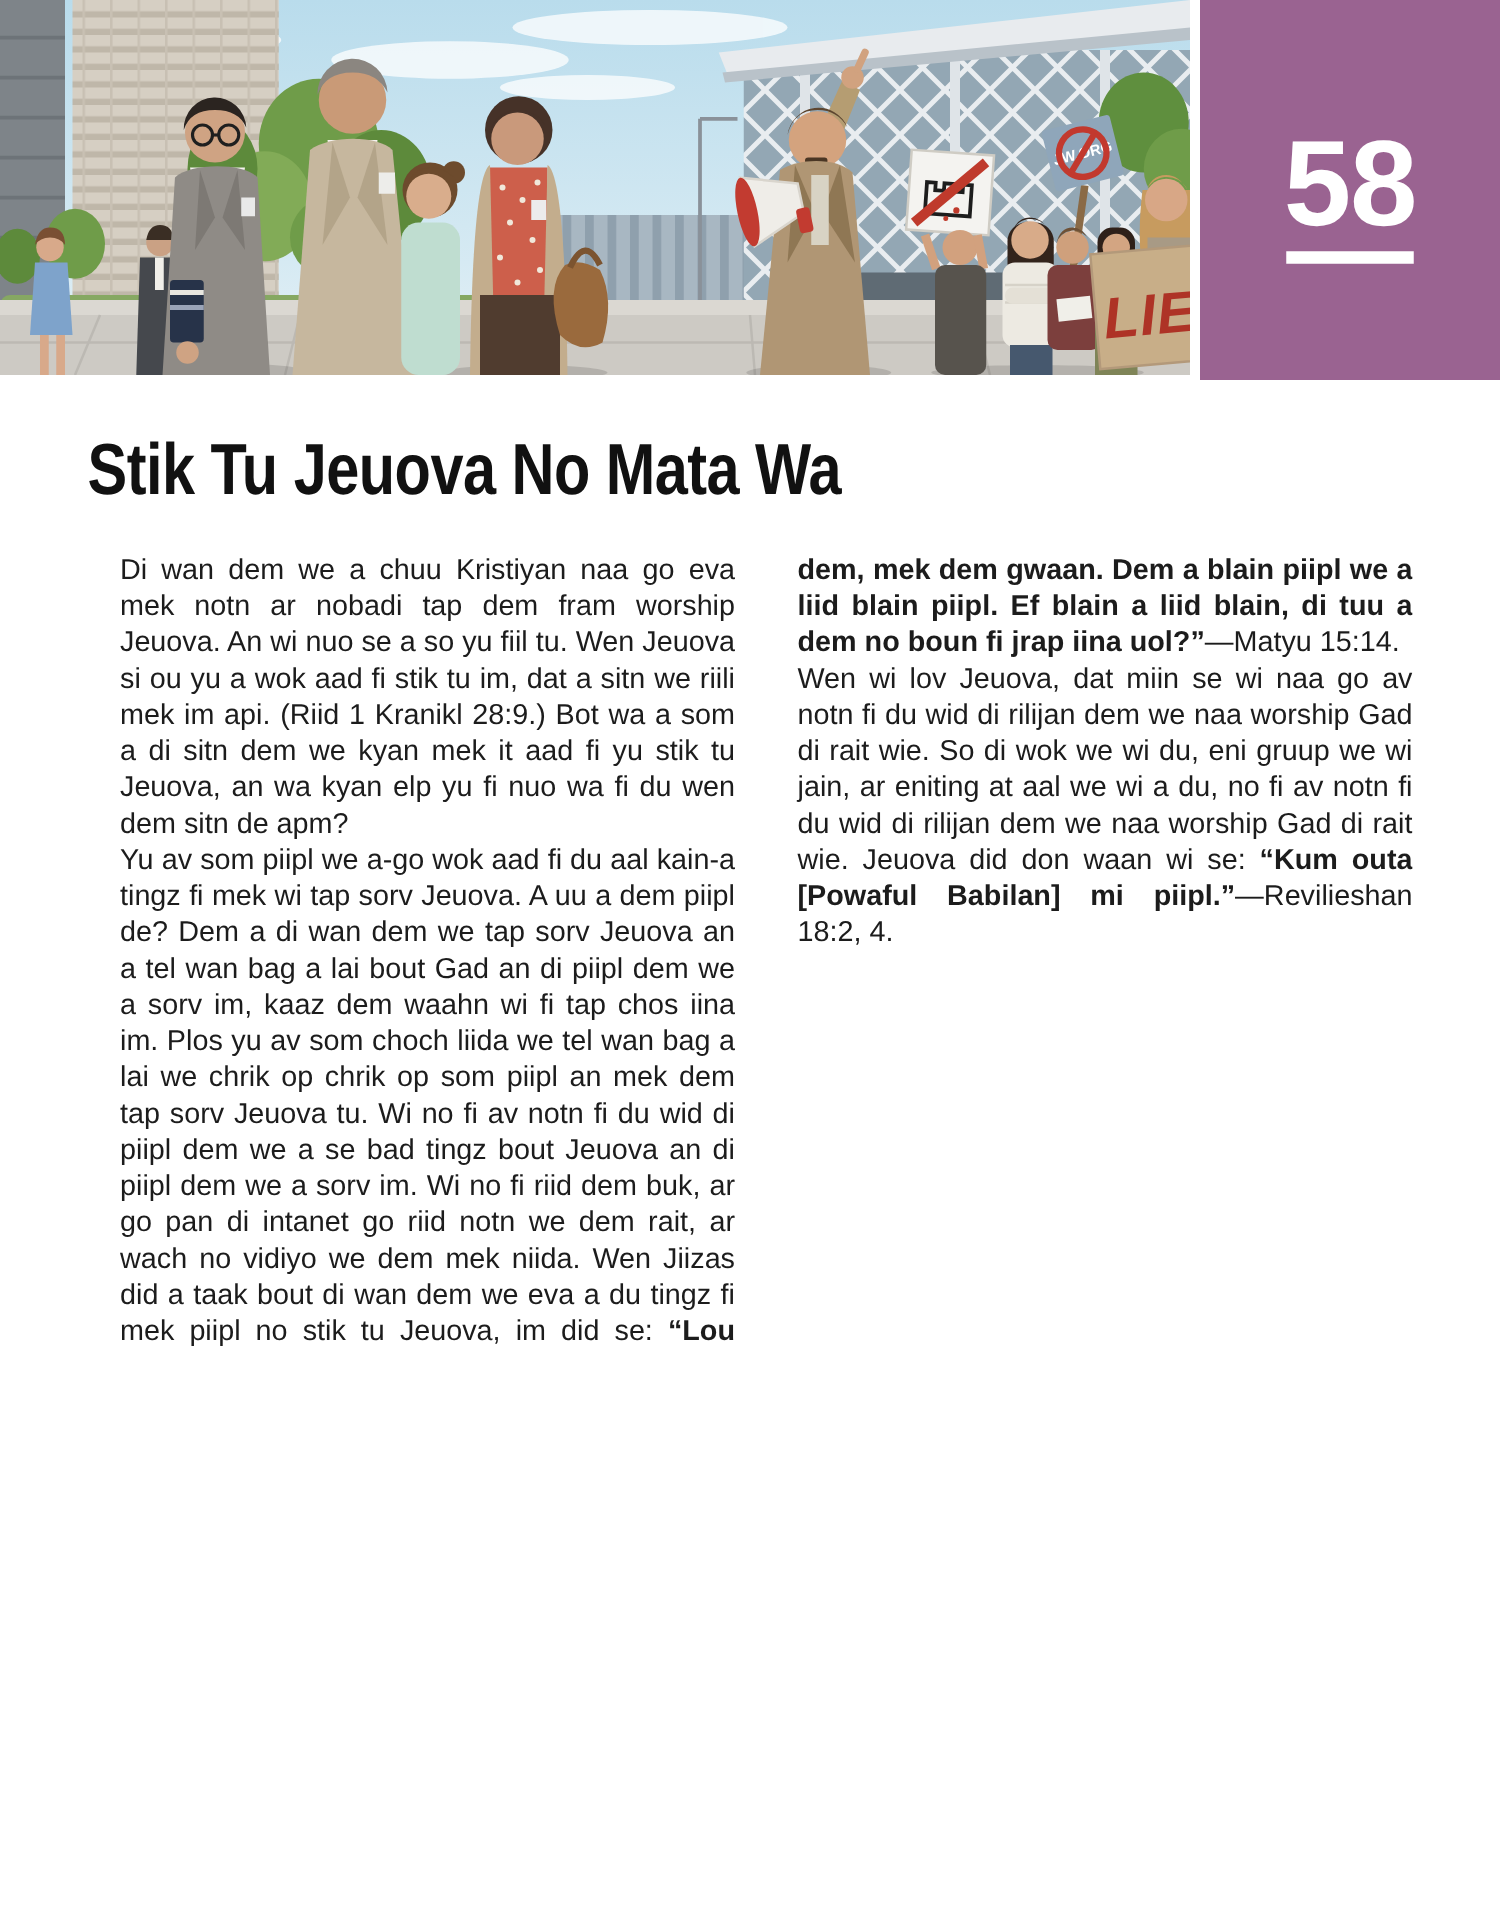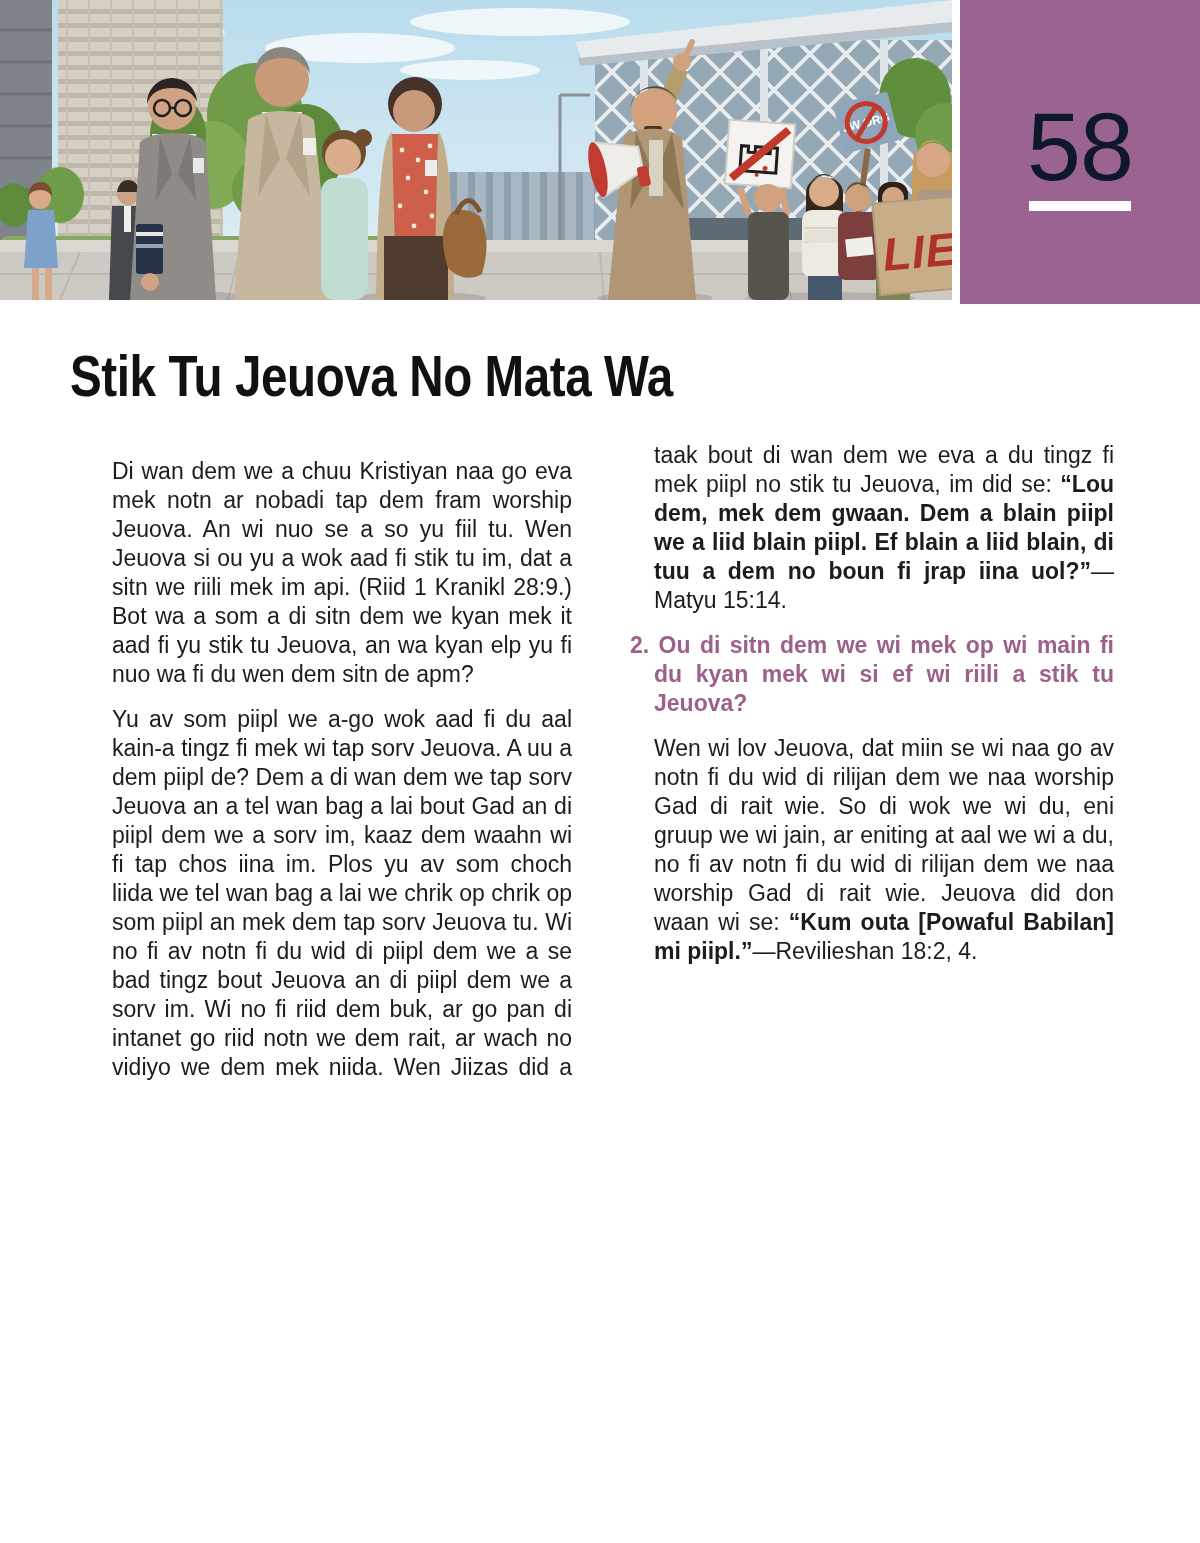--- a/index.html
+++ b/index.html
@@ -1,30 +1,30 @@
 <!DOCTYPE html>
 <html><head>
 <meta charset="utf-8">
 <style>
   html,body{margin:0;padding:0;background:#ffffff;}
   .page{position:relative;width:1200px;height:1543px;background:#ffffff;overflow:hidden;
         font-family:"Liberation Sans",sans-serif;}
   .header-photo{position:absolute;left:0;top:0;width:952px;height:300px;display:block;}
   .lesson-badge{position:absolute;left:960px;top:0;width:240px;height:304px;background:#9a6391;}
   .lesson-number{position:absolute;top:98px;left:0;width:100%;text-align:center;
-        font-size:97px;font-weight:normal;color:#0f172a;line-height:1;letter-spacing:-1px;}
+        font-size:97px;font-weight:bold;color:#ffffff;line-height:1;letter-spacing:-1px;}
   .lesson-underline{position:absolute;top:201px;left:50%;transform:translateX(-50%);
         width:102px;height:10px;background:#ffffff;}
   .page-title{position:absolute;left:70px;top:347px;margin:0;font-size:58px;font-weight:bold;
         color:#111111;letter-spacing:-0.5px;white-space:nowrap;
         transform:scaleX(0.82);transform-origin:0 50%;line-height:1;}
   .article{position:absolute;left:72px;top:441px;width:1058px;height:650px;
         column-count:2;column-gap:26px;column-fill:auto;overflow:hidden;
         font-size:23px;line-height:29px;text-align:justify;color:#1c1c1c;}
-  .article p{margin:16px;}
+  .article p{margin:0;}
   .para{padding-left:24px;margin-bottom:14px;orphans:2;widows:2;}
   .question{padding-left:24px;text-indent:-24px;font-weight:bold;color:#9c6189;
         margin:6px 0 8px 0;break-inside:avoid;}
   .question .qnum{color:#9c6189;}
   .para b{font-weight:bold;}
 </style>
 </head>
 <body>
 
 <div class="page">
@@ -291,17 +291,16 @@
   <div class="lesson-badge">
     <div class="lesson-number">58</div>
     <div class="lesson-underline"></div>
   </div>
 
   <h1 class="page-title">Stik Tu Jeuova No Mata Wa</h1>
 
   <div class="article">
       <p class="para"><span>Di wan dem we a chuu Kristiyan naa go eva mek notn ar nobadi tap dem fram worship Jeuova. An wi nuo se a so yu fiil tu. Wen Jeuova si ou yu a wok aad fi stik tu im, dat a sitn we riili mek im api. (Riid 1 Kranikl 28:9.) Bot wa a som a di sitn dem we kyan mek it aad fi yu stik tu Jeuova, an wa kyan elp yu fi nuo wa fi du wen dem sitn de apm?</span></p>
       <p class="para"><span>Yu av som piipl we a-go wok aad fi du aal kain-a tingz fi mek wi tap sorv Jeuova. A uu a dem piipl de? Dem a di wan dem we tap sorv Jeuova an a tel wan bag a lai bout Gad an di piipl dem we a sorv im, kaaz dem waahn wi fi tap chos iina im. Plos yu av som choch liida we tel wan bag a lai we chrik op chrik op som piipl an mek dem tap sorv Jeuova tu. Wi no fi av notn fi du wid di piipl dem we a se bad tingz bout Jeuova an di piipl dem we a sorv im. Wi no fi riid dem buk, ar go pan di intanet go riid notn we dem rait, ar wach no vidiyo we dem mek niida. Wen Jiizas did a taak bout di wan dem we eva a du tingz fi mek piipl no stik tu Jeuova, im did se: </span><b>“Lou dem, mek dem gwaan. Dem a blain piipl we a liid blain piipl. Ef blain a liid blain, di tuu a dem no boun fi jrap iina uol?”</b><span>—Matyu 15:14.</span></p>
-      <p class="question"><span class="qnum">2. </span>Ou di sitn dem we wi mek op wi main fi du kyan mek wi si ef wi riili a stik tu Jeuova?</p>
       <p class="para"><span>Wen wi lov Jeuova, dat miin se wi naa go av notn fi du wid di rilijan dem we naa worship Gad di rait wie. So di wok we wi du, eni gruup we wi jain, ar eniting at aal we wi a du, no fi av notn fi du wid di rilijan dem we naa worship Gad di rait wie. Jeuova did don waan wi se: </span><b>“Kum outa [Powaful Babilan] mi piipl.”</b><span>—Revilieshan 18:2, 4.</span></p>
     </div>
 
 </div>
 
 </body></html>

